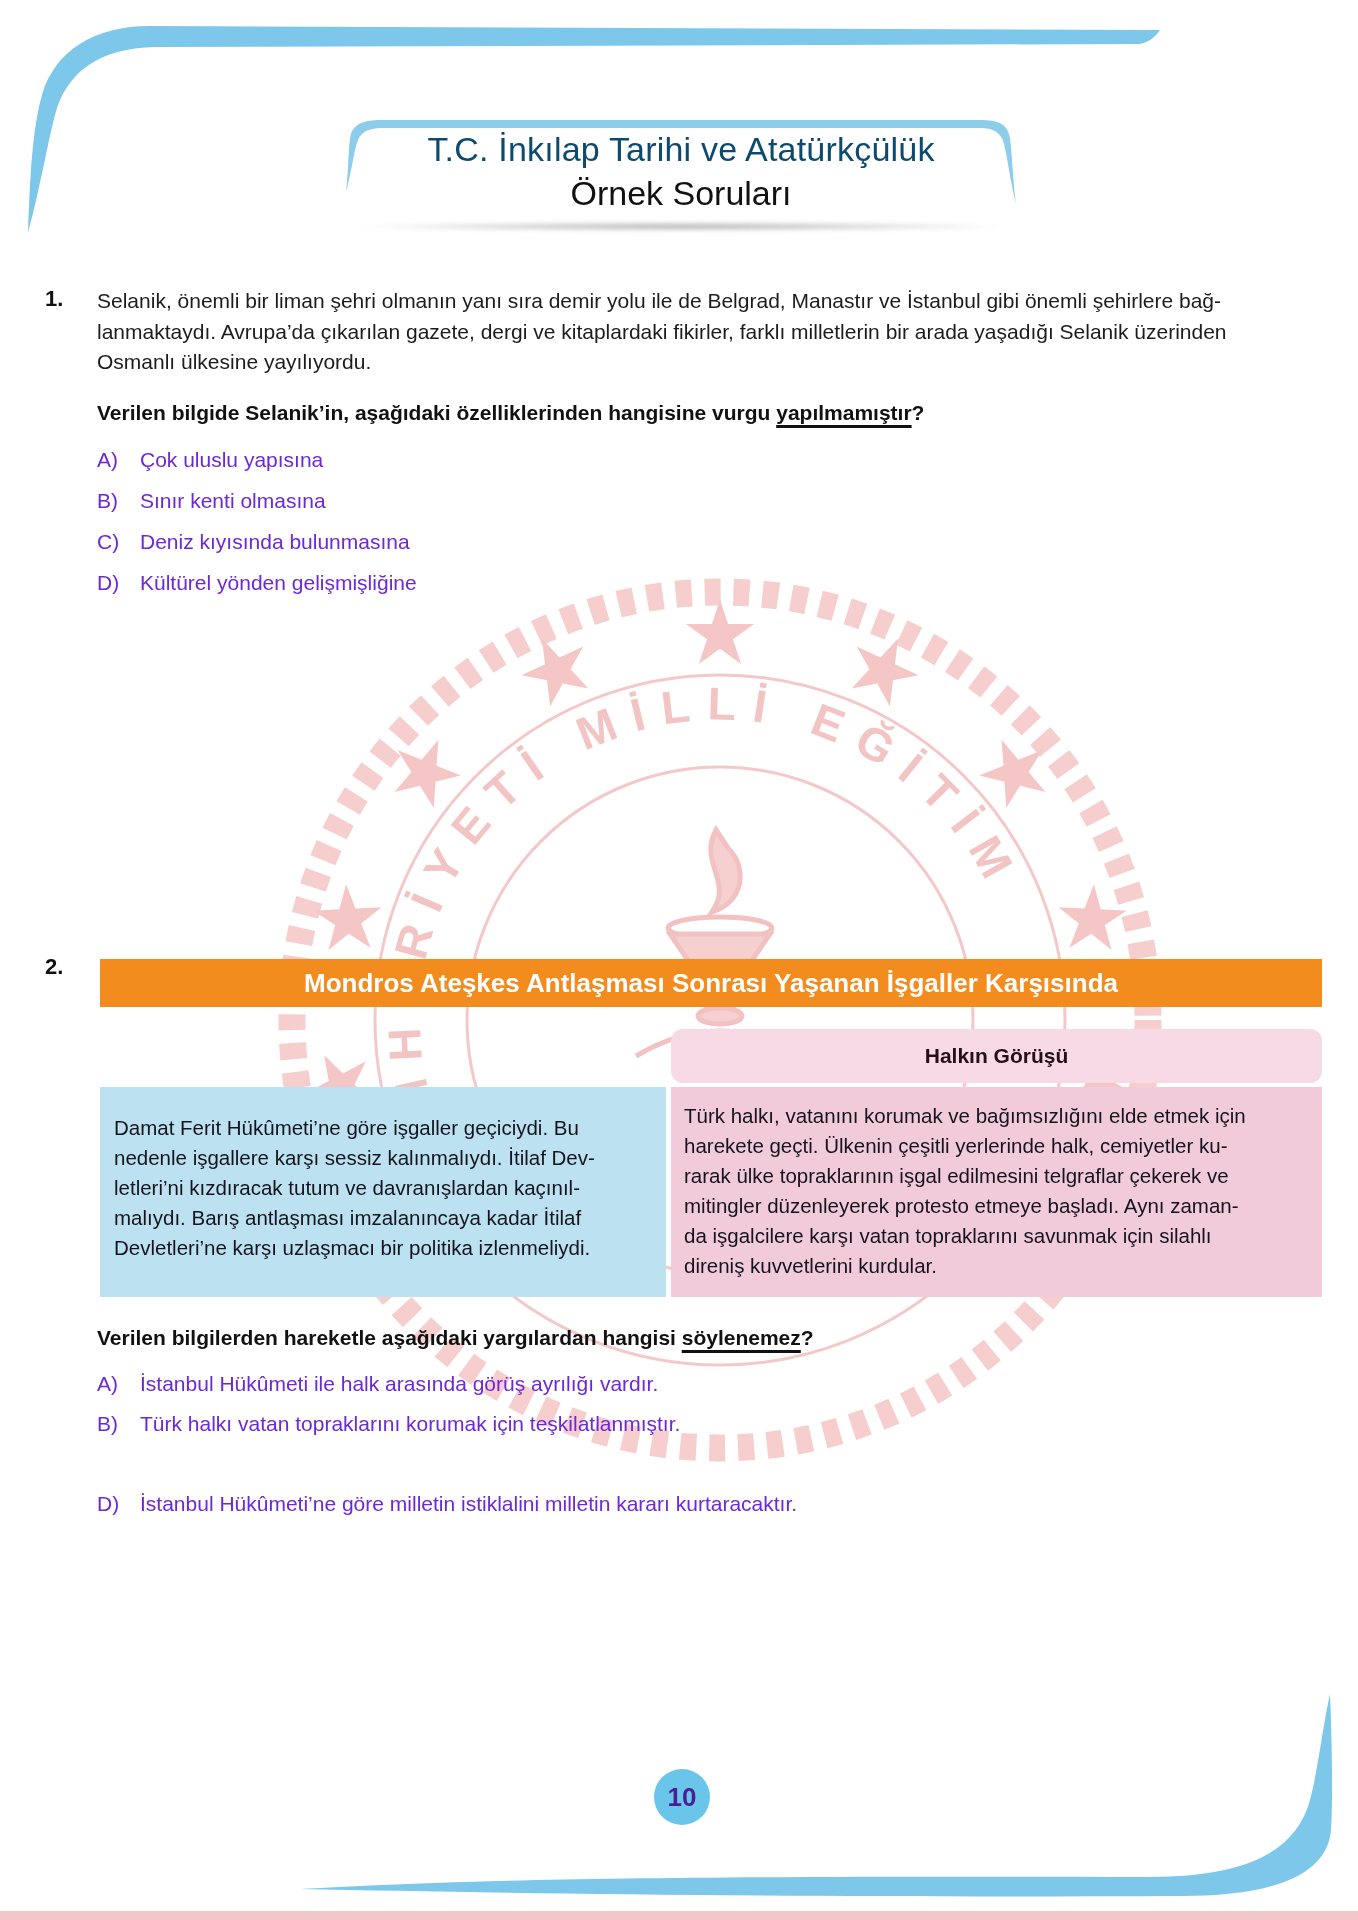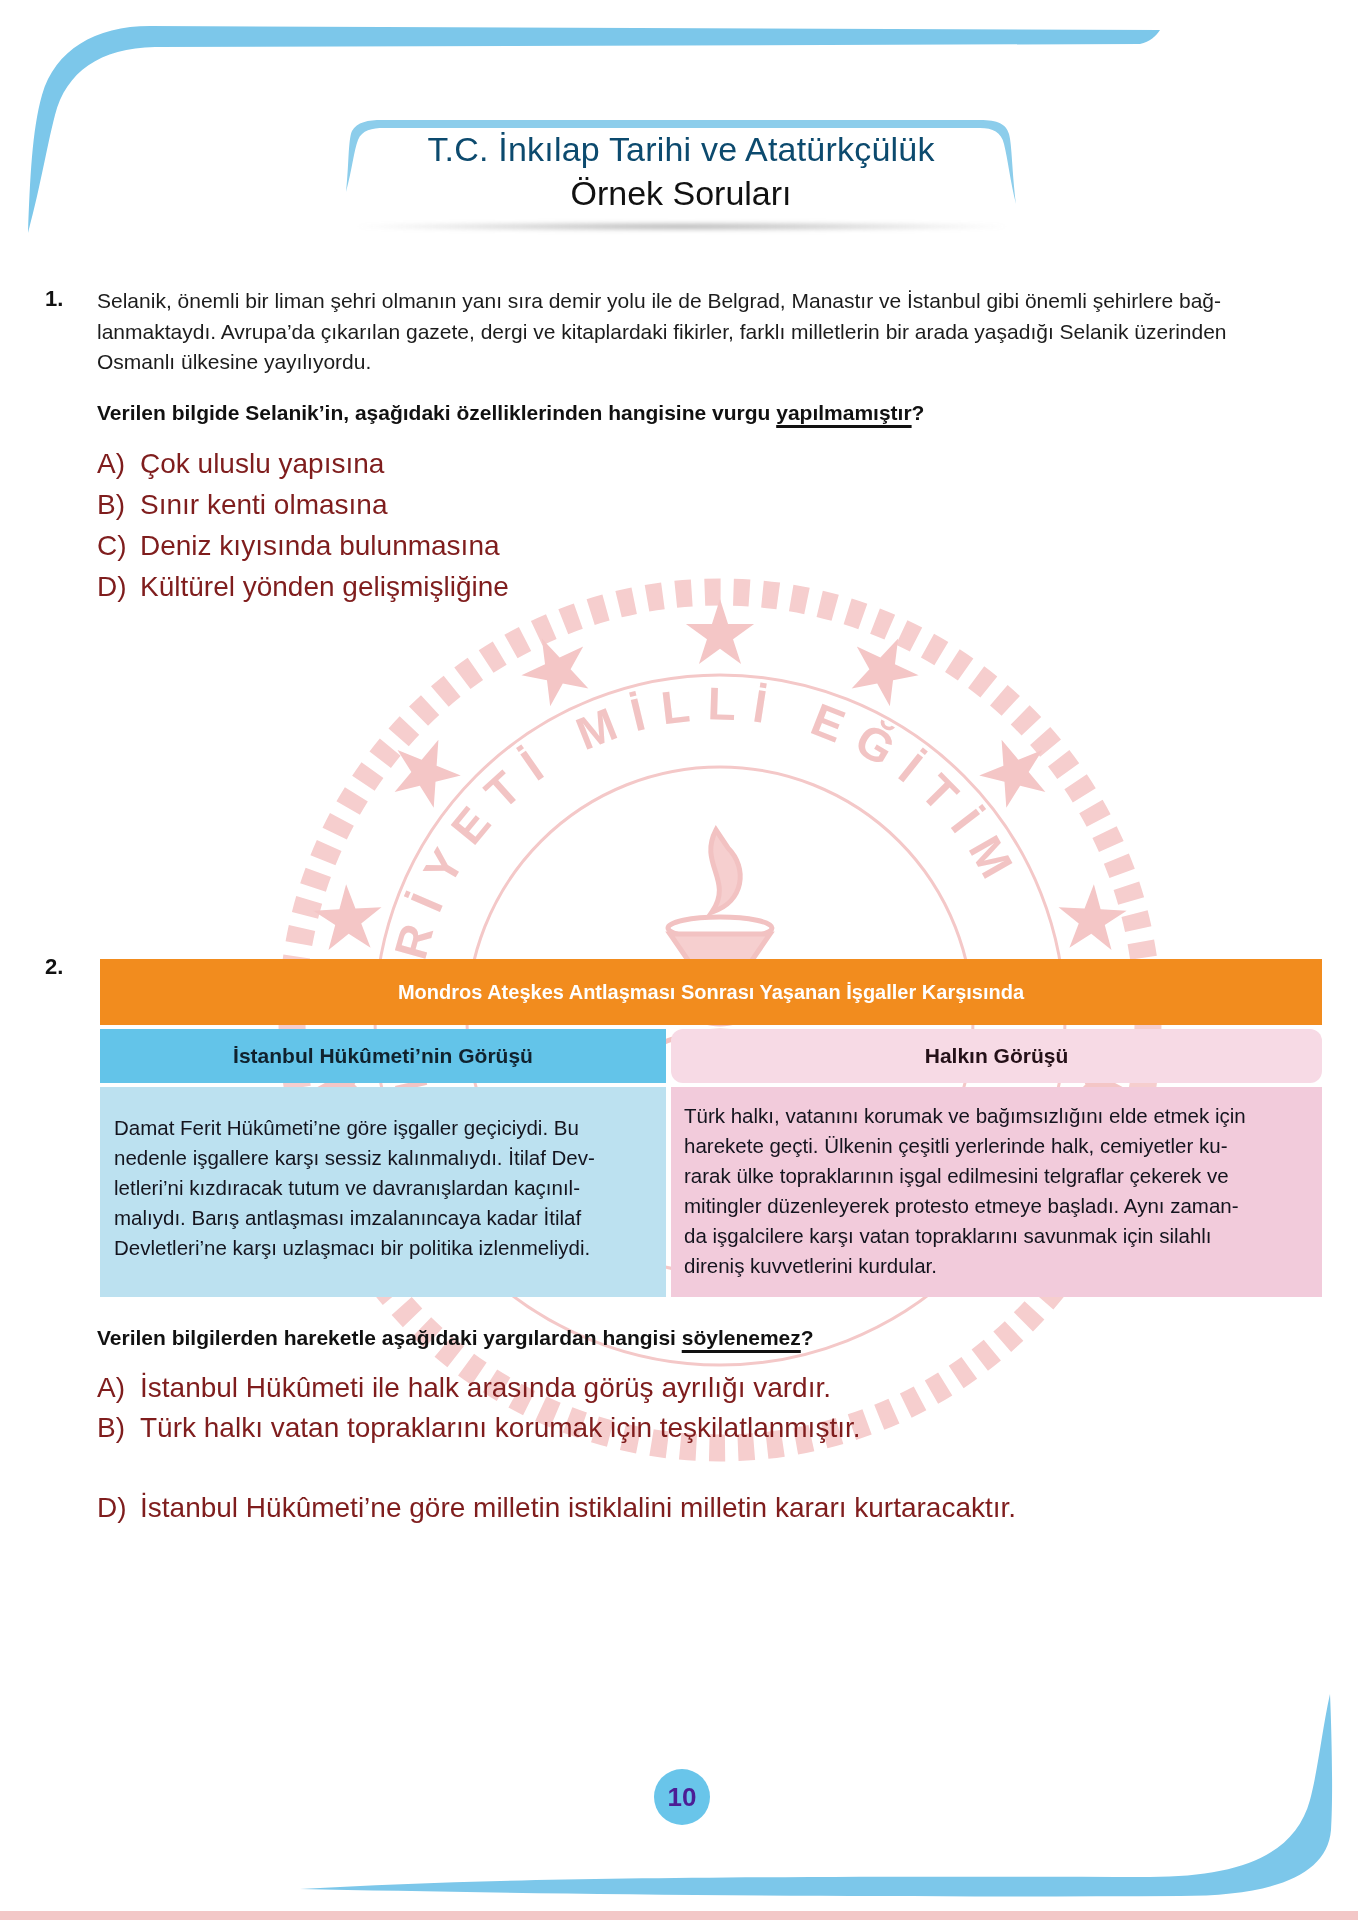--- a/index.html
+++ b/index.html
@@ -18,26 +18,26 @@
     font-size:34px; color:#111;}
   .title-shadow{position:absolute; left:356px; top:222px; width:652px; height:9px;
     background:radial-gradient(ellipse at center, rgba(105,105,105,.55) 0%, rgba(105,105,105,0) 72%);
     filter:blur(2px);}
 
   
   .qnum{position:absolute; font-size:22px; font-weight:bold; color:#111;}
   .para{position:absolute; left:97px; font-size:21px; line-height:30.5px; white-space:pre; color:#1c1c1c;}
   .stem{position:absolute; left:97px; font-size:21px; font-weight:bold; color:#111;}
   .stem .u{text-decoration:underline; text-underline-offset:5px; text-decoration-thickness:2.5px;}
-  .opt{position:absolute; left:97px; font-size:28px; color:#7f1d1d; white-space:nowrap;}
+  .opt{position:absolute; left:97px; font-size:21px; color:#6d28d9; white-space:nowrap;}
   .opt .lbl{display:inline-block; width:43px;}
 
   
-  .tbl-title{position:absolute; left:100px; top:959px; width:1222px; height:66px;
-    background:#F28C1E; color:#ffffff; font-size:20px; font-weight:bold;
+  .tbl-title{position:absolute; left:100px; top:959px; width:1222px; height:48px;
+    background:#F28C1E; color:#ffffff; font-size:26px; font-weight:bold;
     display:flex; align-items:center; justify-content:center;}
   .tbl-h1{position:absolute; left:100px; top:1029px; width:566px; height:54px;
     background:#63C4E9; color:#10222e; font-size:21px; font-weight:bold;
     display:flex; align-items:center; justify-content:center;}
   .tbl-h2{position:absolute; left:671px; top:1029px; width:651px; height:54px;
     background:#F7DAE5; color:#241018; font-size:21px; font-weight:bold;
     display:flex; align-items:center; justify-content:center;border-radius:12px;}
   .tbl-c1{position:absolute; left:100px; top:1087px; width:566px; height:210px; background:#BCE1F0;}
   .tbl-c2{position:absolute; left:671px; top:1087px; width:651px; height:210px; background:#F2CBDB;}
   .cellTxt{position:absolute; font-size:20.5px; line-height:30px; white-space:pre; color:#14141e;}
@@ -131,23 +131,20 @@
     </div>
     <div class="opt" style="top:571px;">
       <span class="lbl">D)</span><span>Kültürel yönden gelişmişliğine</span>
     </div>
 
     <div class="qnum" style="left:45px; top:954px;">2.</div>
 
     <div class="tbl-title">
       <span>Mondros Ateşkes Antlaşması Sonrası Yaşanan İşgaller Karşısında</span>
     </div>
-    <div class="tbl-h1">
-      <span>İstanbul Hükûmeti’nin Görüşü</span>
-    </div>
     <div class="tbl-h2">
       <span>Halkın Görüşü</span>
     </div>
     <div class="tbl-c1">
       <div class="cellTxt c1Txt">Damat Ferit Hükûmeti’ne göre işgaller geçiciydi. Bu
 nedenle işgallere karşı sessiz kalınmalıydı. İtilaf Dev-
 letleri’ni kızdıracak tutum ve davranışlardan kaçınıl-
 malıydı. Barış antlaşması imzalanıncaya kadar İtilaf
 Devletleri’ne karşı uzlaşmacı bir politika izlenmeliydi.</div>
     </div>

